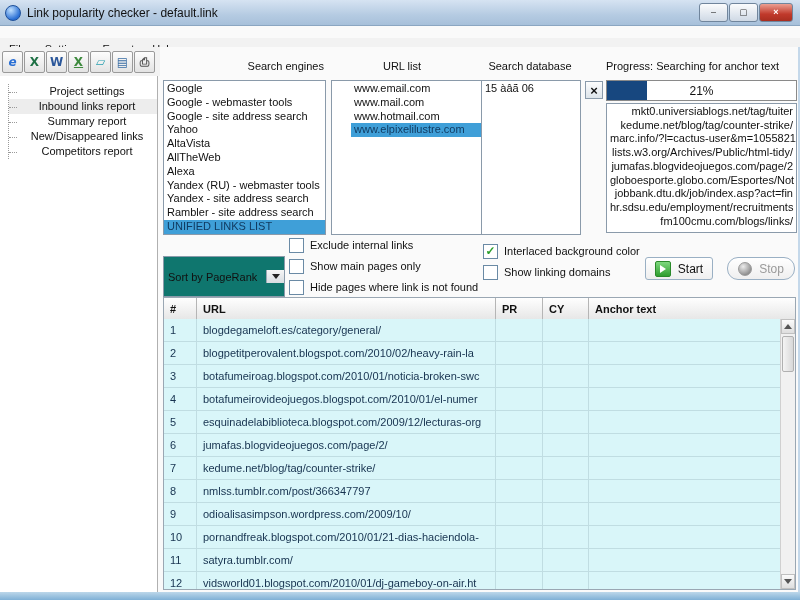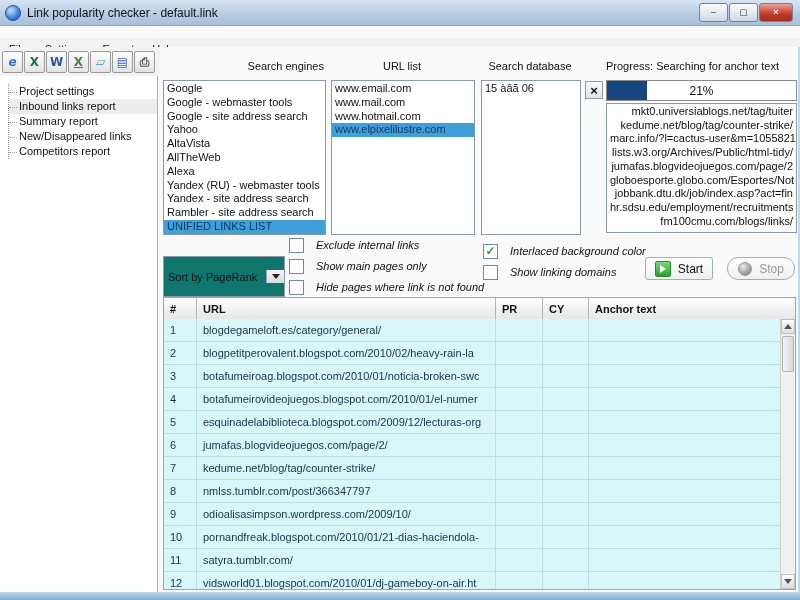--- a/index.html
+++ b/index.html
@@ -27,35 +27,35 @@
     display:flex;align-items:center;gap:1px;padding-left:2px;}
   .tbtn{width:21px;height:22px;border:1px solid #9a9a9a;border-radius:2px;
     background:linear-gradient(#fdfdfd,#e3e3e3);display:flex;align-items:center;
     justify-content:center;padding:0;}
   .tb-glyph{font-size:12px;line-height:1;font-family:"DejaVu Sans",sans-serif;}
 
   
   .sidebar{position:absolute;left:0;top:76px;width:157px;bottom:8px;background:#fff;
     border-right:1px solid #b0b0b0;}
   .tree{list-style:none;margin:8px 0 0 8px;padding:0 0 0 0;border-left:1px dotted #9a9a9a;}
-  .tree li{position:relative;padding:1px 2px 1px 10px;line-height:13px;color:#111;white-space:nowrap;}
+  .tree li{position:relative;padding:1px 2px 1px 10px;line-height:13px;color:#111;white-space:nowrap;text-align:center;}
   .tree li::before{content:"";position:absolute;left:0;top:8px;width:8px;border-top:1px dotted #9a9a9a;}
   .tree li.selected{background:#ededed;}
 
   
   .main{position:absolute;left:160px;top:47px;right:2px;bottom:8px;background:#fafafa;}
   .panel-label{position:absolute;top:13px;color:#111;}
 
   .lb{position:absolute;top:33px;list-style:none;margin:0;padding:1px 0;background:#fff;
     border:1px solid #8a9aaa;overflow:hidden;}
   .lb li{line-height:13.8px;padding:0 3px;white-space:nowrap;color:#111;}
   .lb li.selected{background:#3f9fd8;color:#10395f;}
 
   .lb-engines{left:3px;width:161px;height:151px;}
-  .lb-urls{left:171px;width:142px;height:151px;}
+  .lb-urls{left:171px;width:142px;height:151px;padding-left:19px;}
   .lb-db{left:321px;width:98px;height:151px;}
 
   .btn-clear{position:absolute;left:425px;top:34px;width:18px;height:18px;
     border:1px solid #8a9aaa;background:linear-gradient(#fdfdfd,#dde4ea);
     display:flex;align-items:center;justify-content:center;padding:0;}
   .x-icon{font-weight:bold;font-size:13px;color:#111;line-height:1;}
   .x-icon::before{content:"×";}
 
   .progressbar{position:absolute;left:446px;top:33px;width:189px;height:19px;
     border:1px solid #8a8a8a;background:#fff;}
@@ -73,21 +73,21 @@
     display:flex;align-items:center;justify-content:center;}
   .dd-arrow::after{content:"";border:4px solid transparent;border-top:5px solid #222;margin-top:4px;}
 
   .cb-group{position:absolute;}
   .cb-left{left:129px;top:191px;}
   .cb-right{left:323px;top:197px;}
   .cb{display:flex;align-items:center;margin-bottom:7px;height:14px;}
   .cb-box{width:13px;height:13px;border:1px solid #6a8aa5;background:#fff;flex:0 0 13px;
     display:flex;align-items:center;justify-content:center;font-size:12px;line-height:1;}
   .cb-box[data-checked="true"]::after{content:"✓";color:#2ca02c;font-weight:bold;}
-  .cb-label{margin-left:12px;color:#111;white-space:nowrap;font-style:italic;}
+  .cb-label{margin-left:6px;color:#111;white-space:nowrap;}
 
   .action-btn{position:absolute;top:210px;width:68px;height:23px;border:1px solid #9ab0c4;
     border-radius:3px;background:linear-gradient(#ffffff,#efefef);display:flex;
     align-items:center;justify-content:center;gap:7px;font-size:12px;color:#111;padding:0;}
   .btn-start{left:485px;}
   .btn-stop{left:567px;color:#9a9a9a;border-radius:11px;}
   .start-icon{width:14px;height:14px;border-radius:2px;border:1px solid #2a8a2a;
     background:linear-gradient(#7ed87e,#2f9e2f);display:flex;align-items:center;justify-content:center;}
   .start-icon::after{content:"";border:4px solid transparent;border-left:6px solid #fff;margin-left:5px;}
   .stop-icon{width:12px;height:12px;border-radius:50%;

